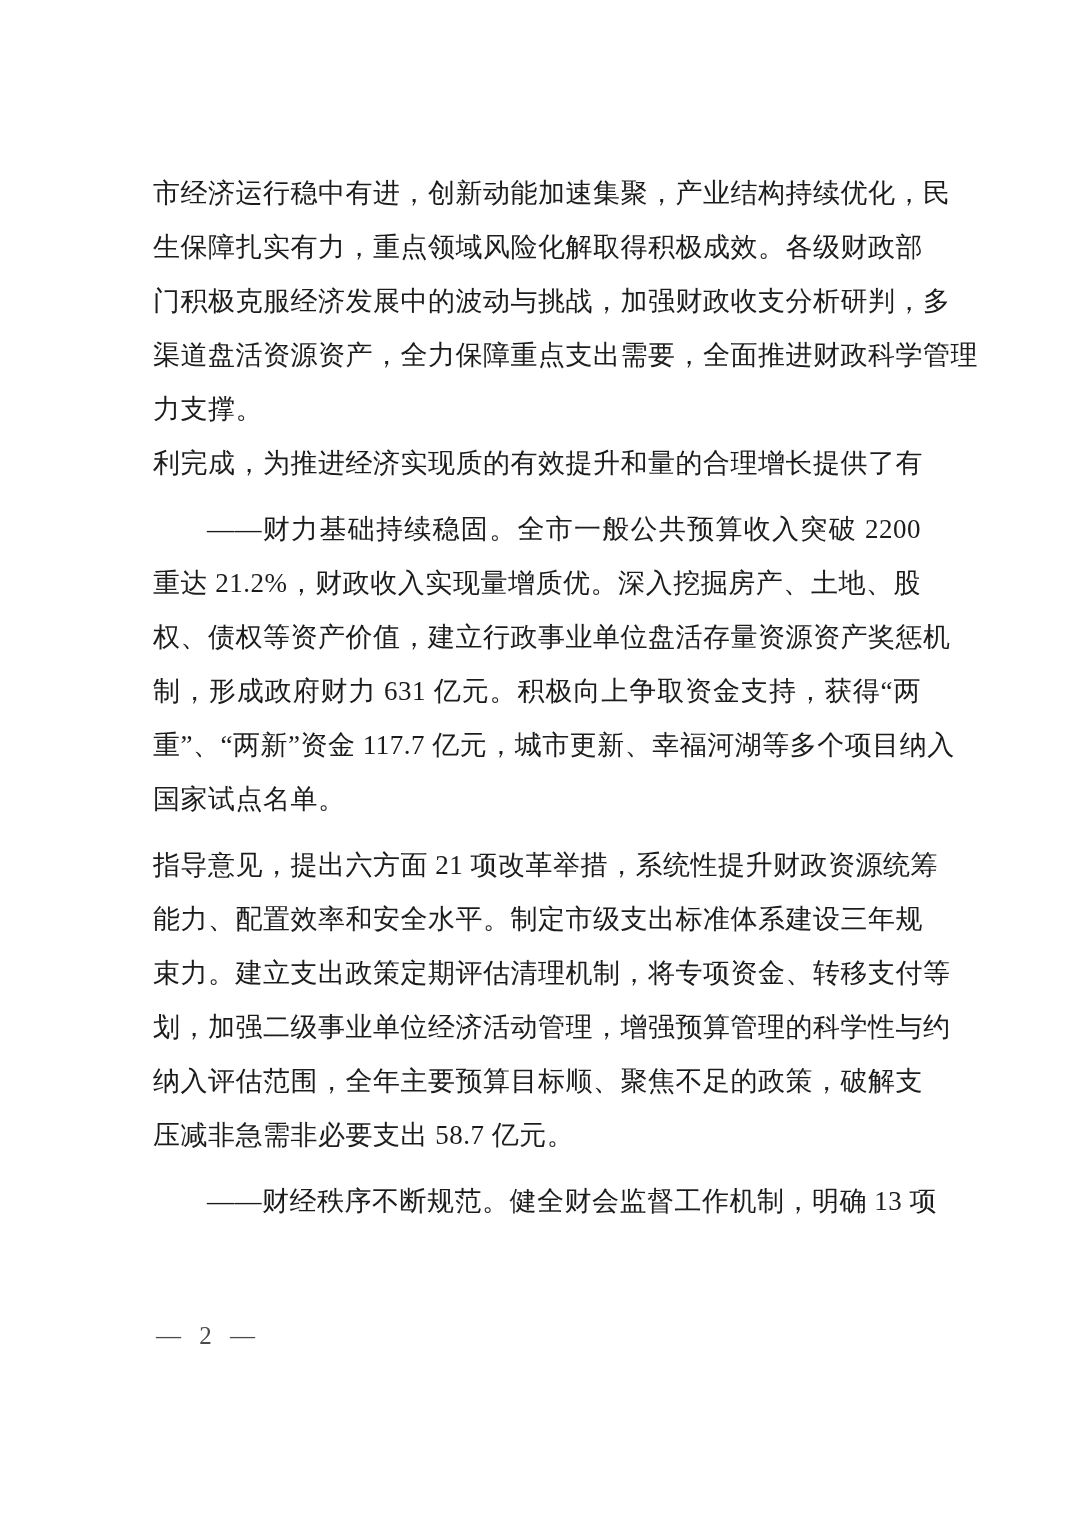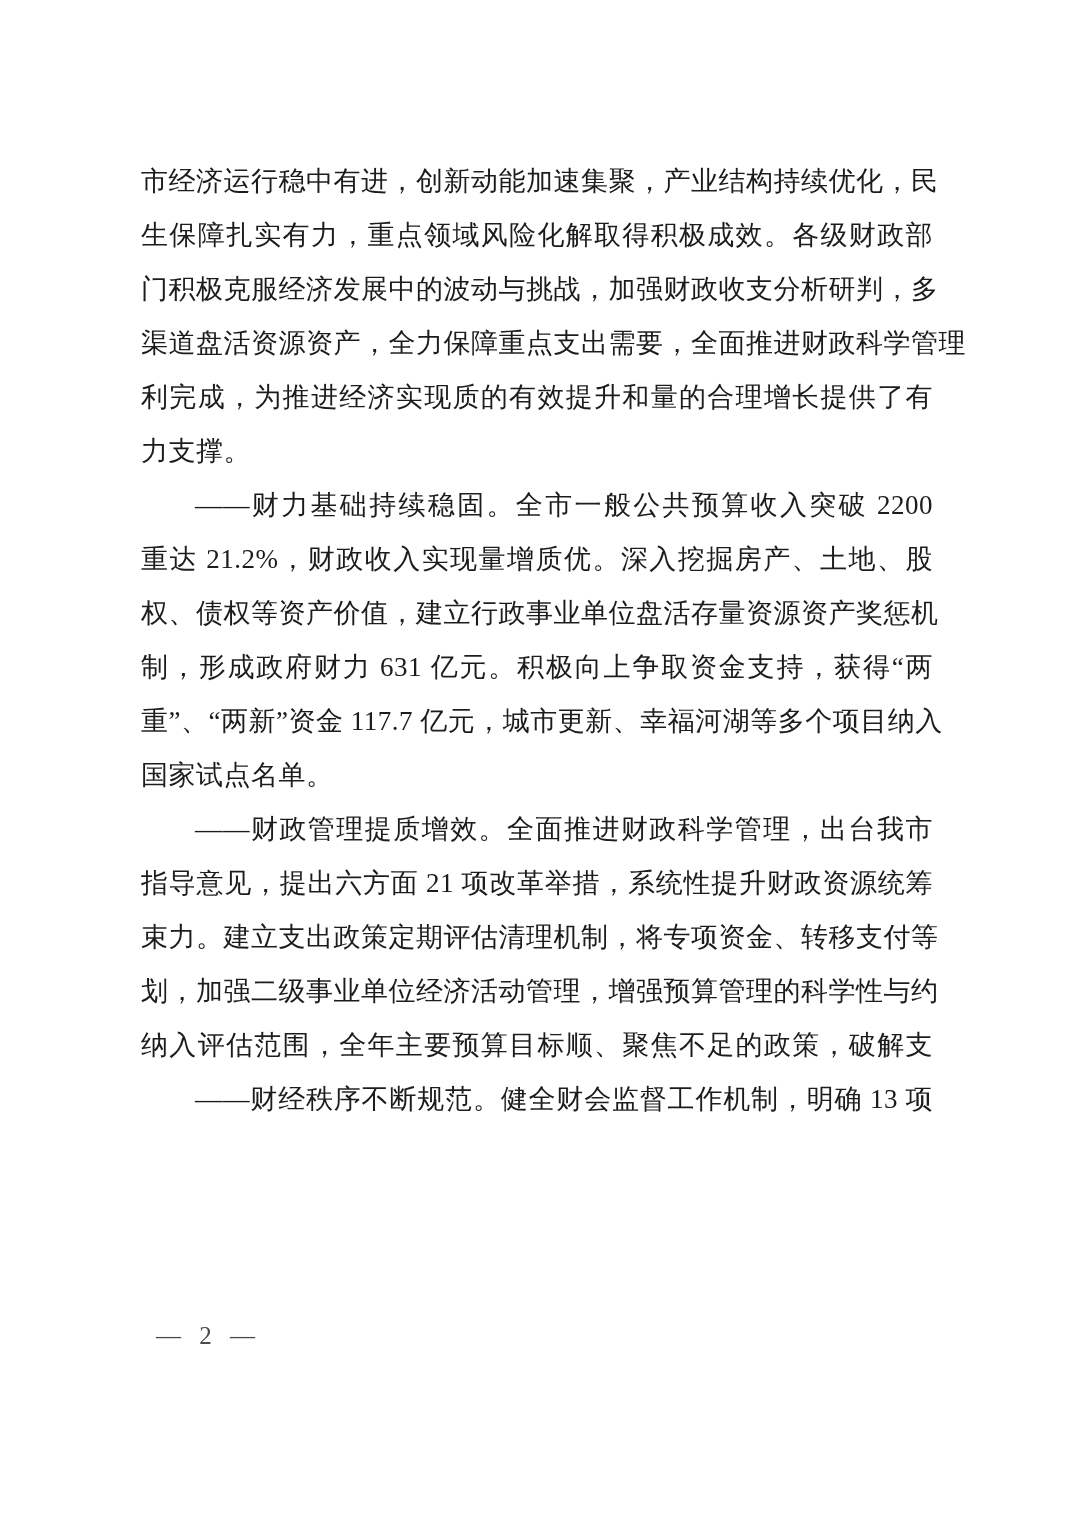--- a/index.html
+++ b/index.html
@@ -16,21 +16,21 @@
     font-family: "Liberation Serif", "DejaVu Serif", serif;
     color: #1c1c1c;
   }
   .text-block {
     position: absolute;
     left: 141px;
     top: 154px;
     width: 792px;
   }
   .para {
-    margin: 0;
+    margin: 12px;
     padding: 0;
   }
   .line {
     height: 54px;
     line-height: 54px;
     font-size: 27px;
     letter-spacing: 0.5px;
     white-space: nowrap;
     text-align: justify;
     text-align-last: justify;
@@ -57,39 +57,40 @@
 <body>
 
 <div class="page">
   <div class="text-block">
 
     <div class="para">
       <div class="line">市经济运行稳中有进，创新动能加速集聚，产业结构持续优化，民</div>
       <div class="line">生保障扎实有力，重点领域风险化解取得积极成效。各级财政部</div>
       <div class="line">门积极克服经济发展中的波动与挑战，加强财政收支分析研判，多</div>
       <div class="line">渠道盘活资源资产，全力保障重点支出需要，全面推进财政科学管理</div>
+      <div class="line short">力支撑。</div>
       <div class="line">利完成，为推进经济实现质的有效提升和量的合理增长提供了有</div>
-      <div class="line short">力支撑。</div>
     </div>
 
     <div class="para">
       <div class="line indent">——财力基础持续稳固。全市一般公共预算收入突破 2200</div>
       <div class="line">重达 21.2%，财政收入实现量增质优。深入挖掘房产、土地、股</div>
       <div class="line">权、债权等资产价值，建立行政事业单位盘活存量资源资产奖惩机</div>
       <div class="line">制，形成政府财力 631 亿元。积极向上争取资金支持，获得“两</div>
       <div class="line">重”、“两新”资金 117.7 亿元，城市更新、幸福河湖等多个项目纳入</div>
       <div class="line short">国家试点名单。</div>
     </div>
 
     <div class="para">
-      <div class="line indent">——财政管理提质增效。全面推进财政科学管理，出台我市</div>
       <div class="line">指导意见，提出六方面 21 项改革举措，系统性提升财政资源统筹</div>
+      <div class="line">能力、配置效率和安全水平。制定市级支出标准体系建设三年规</div>
       <div class="line">束力。建立支出政策定期评估清理机制，将专项资金、转移支付等</div>
       <div class="line">划，加强二级事业单位经济活动管理，增强预算管理的科学性与约</div>
       <div class="line">纳入评估范围，全年主要预算目标顺、聚焦不足的政策，破解支</div>
+      <div class="line short">压减非急需非必要支出 58.7 亿元。</div>
     </div>
 
     <div class="para">
       <div class="line indent">——财经秩序不断规范。健全财会监督工作机制，明确 13 项</div>
     </div>
 
   </div>
 
   <div class="page-number">— 2 —</div>
 </div>

